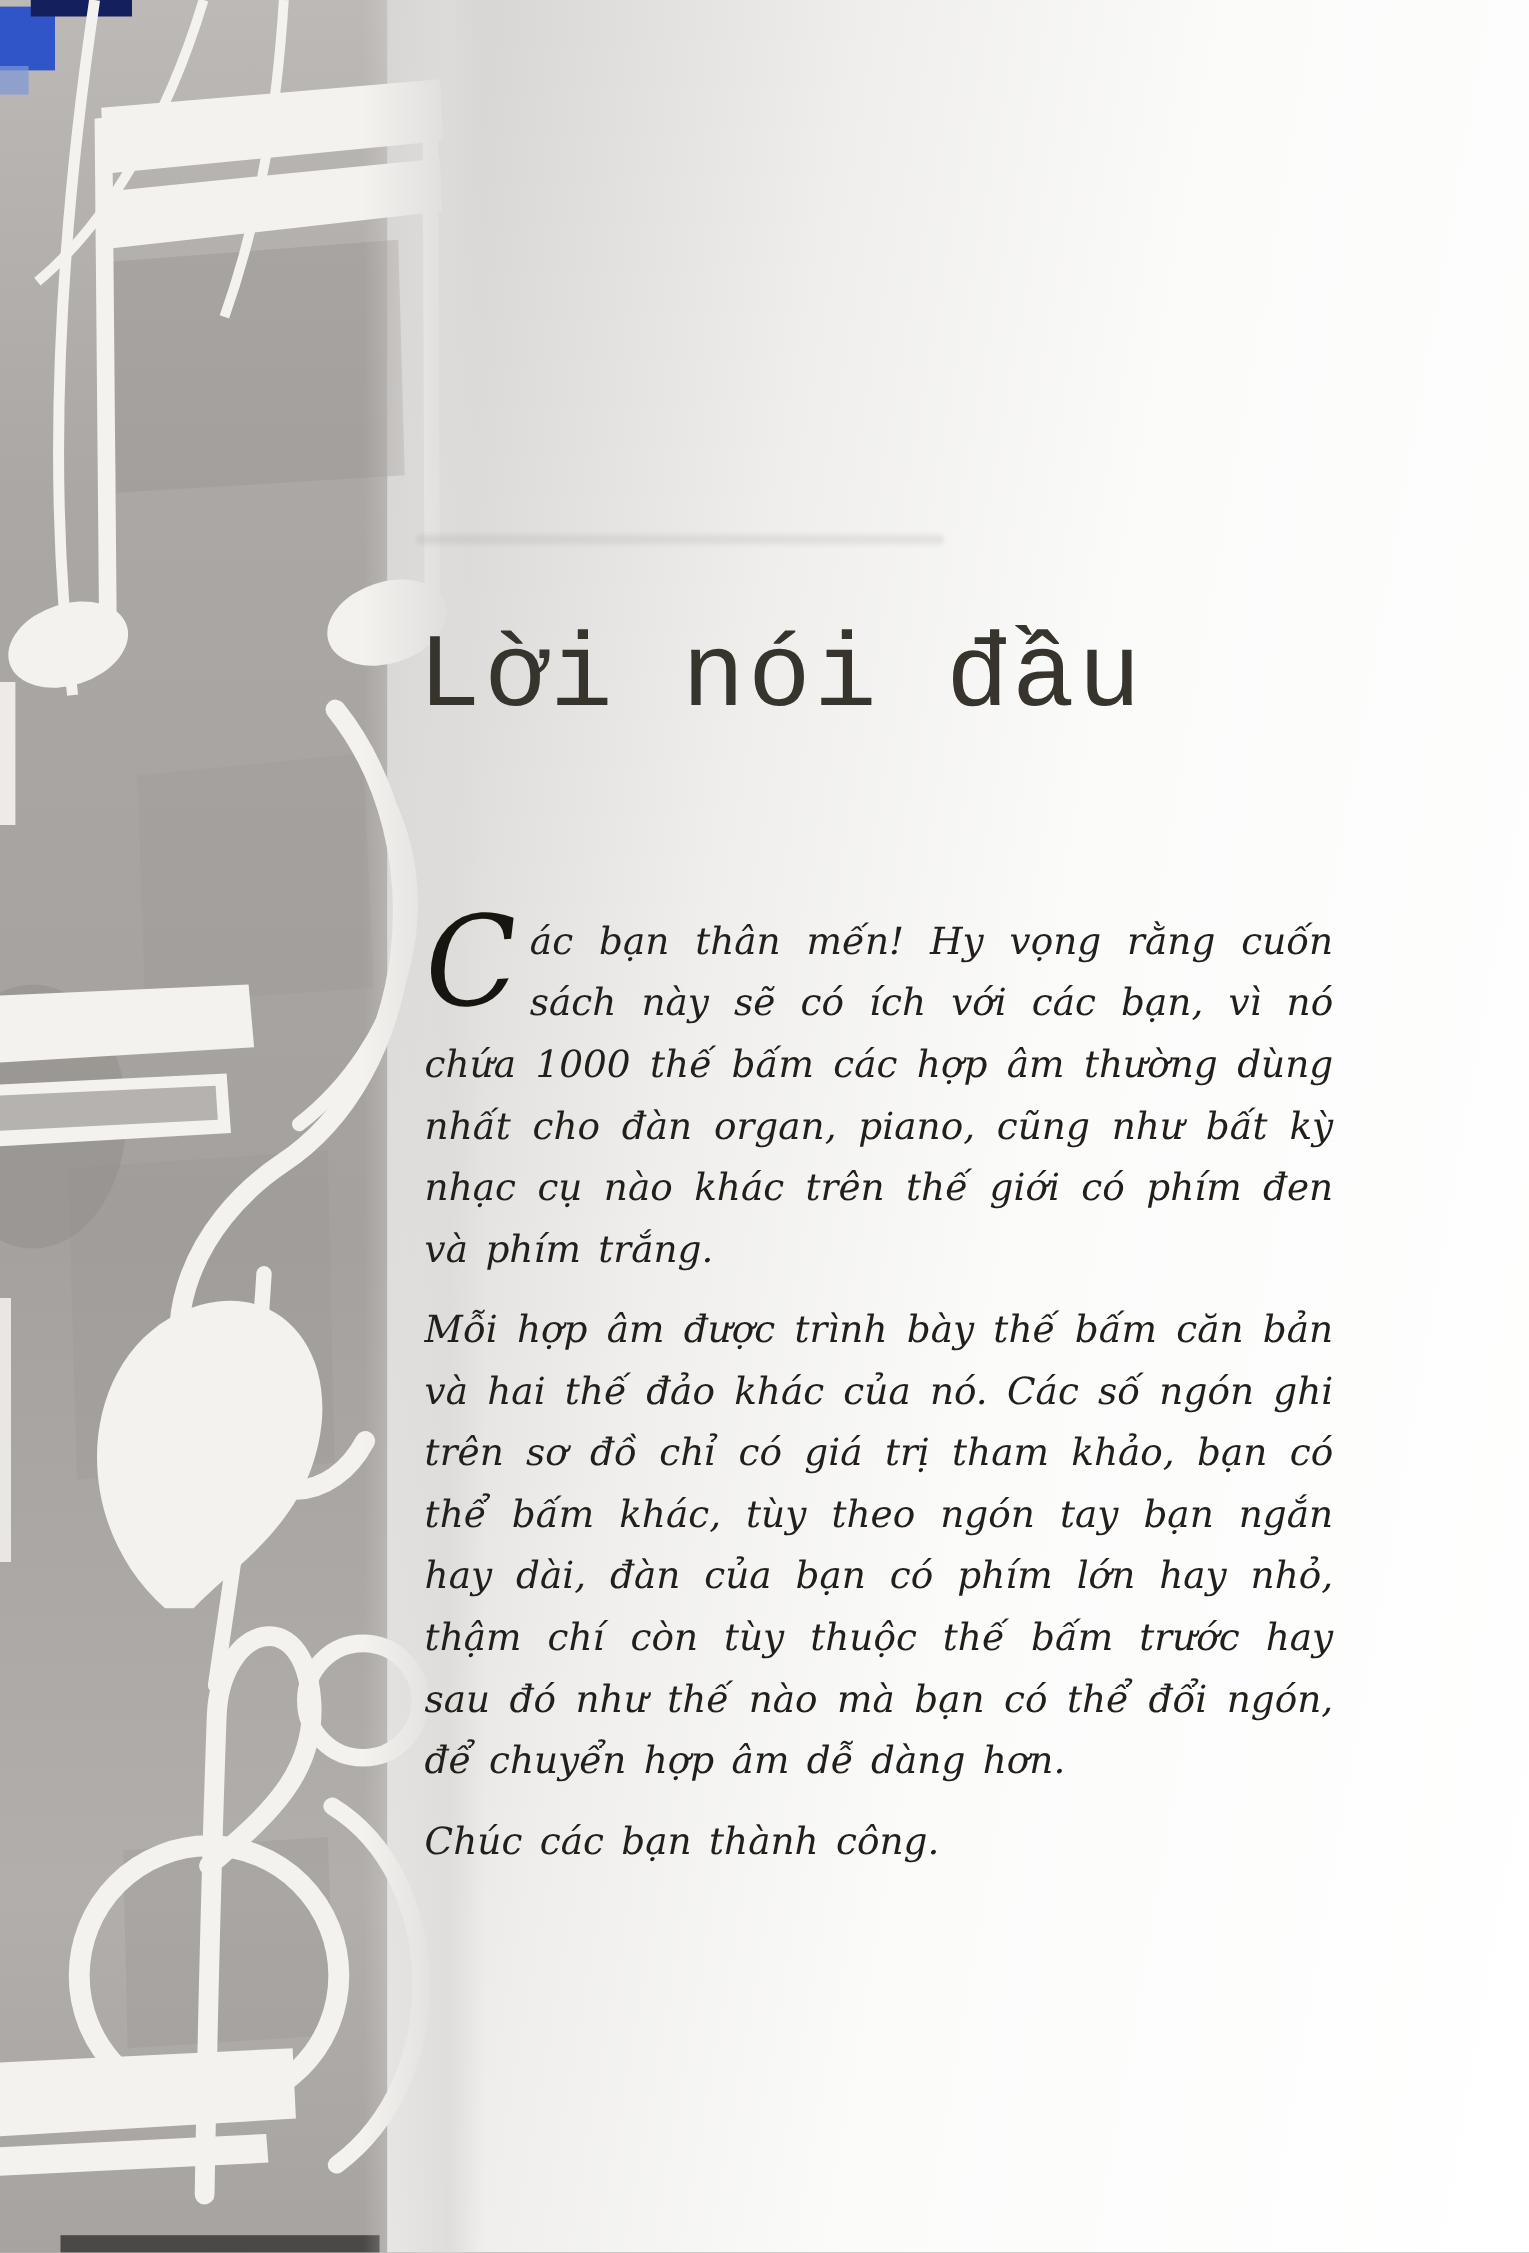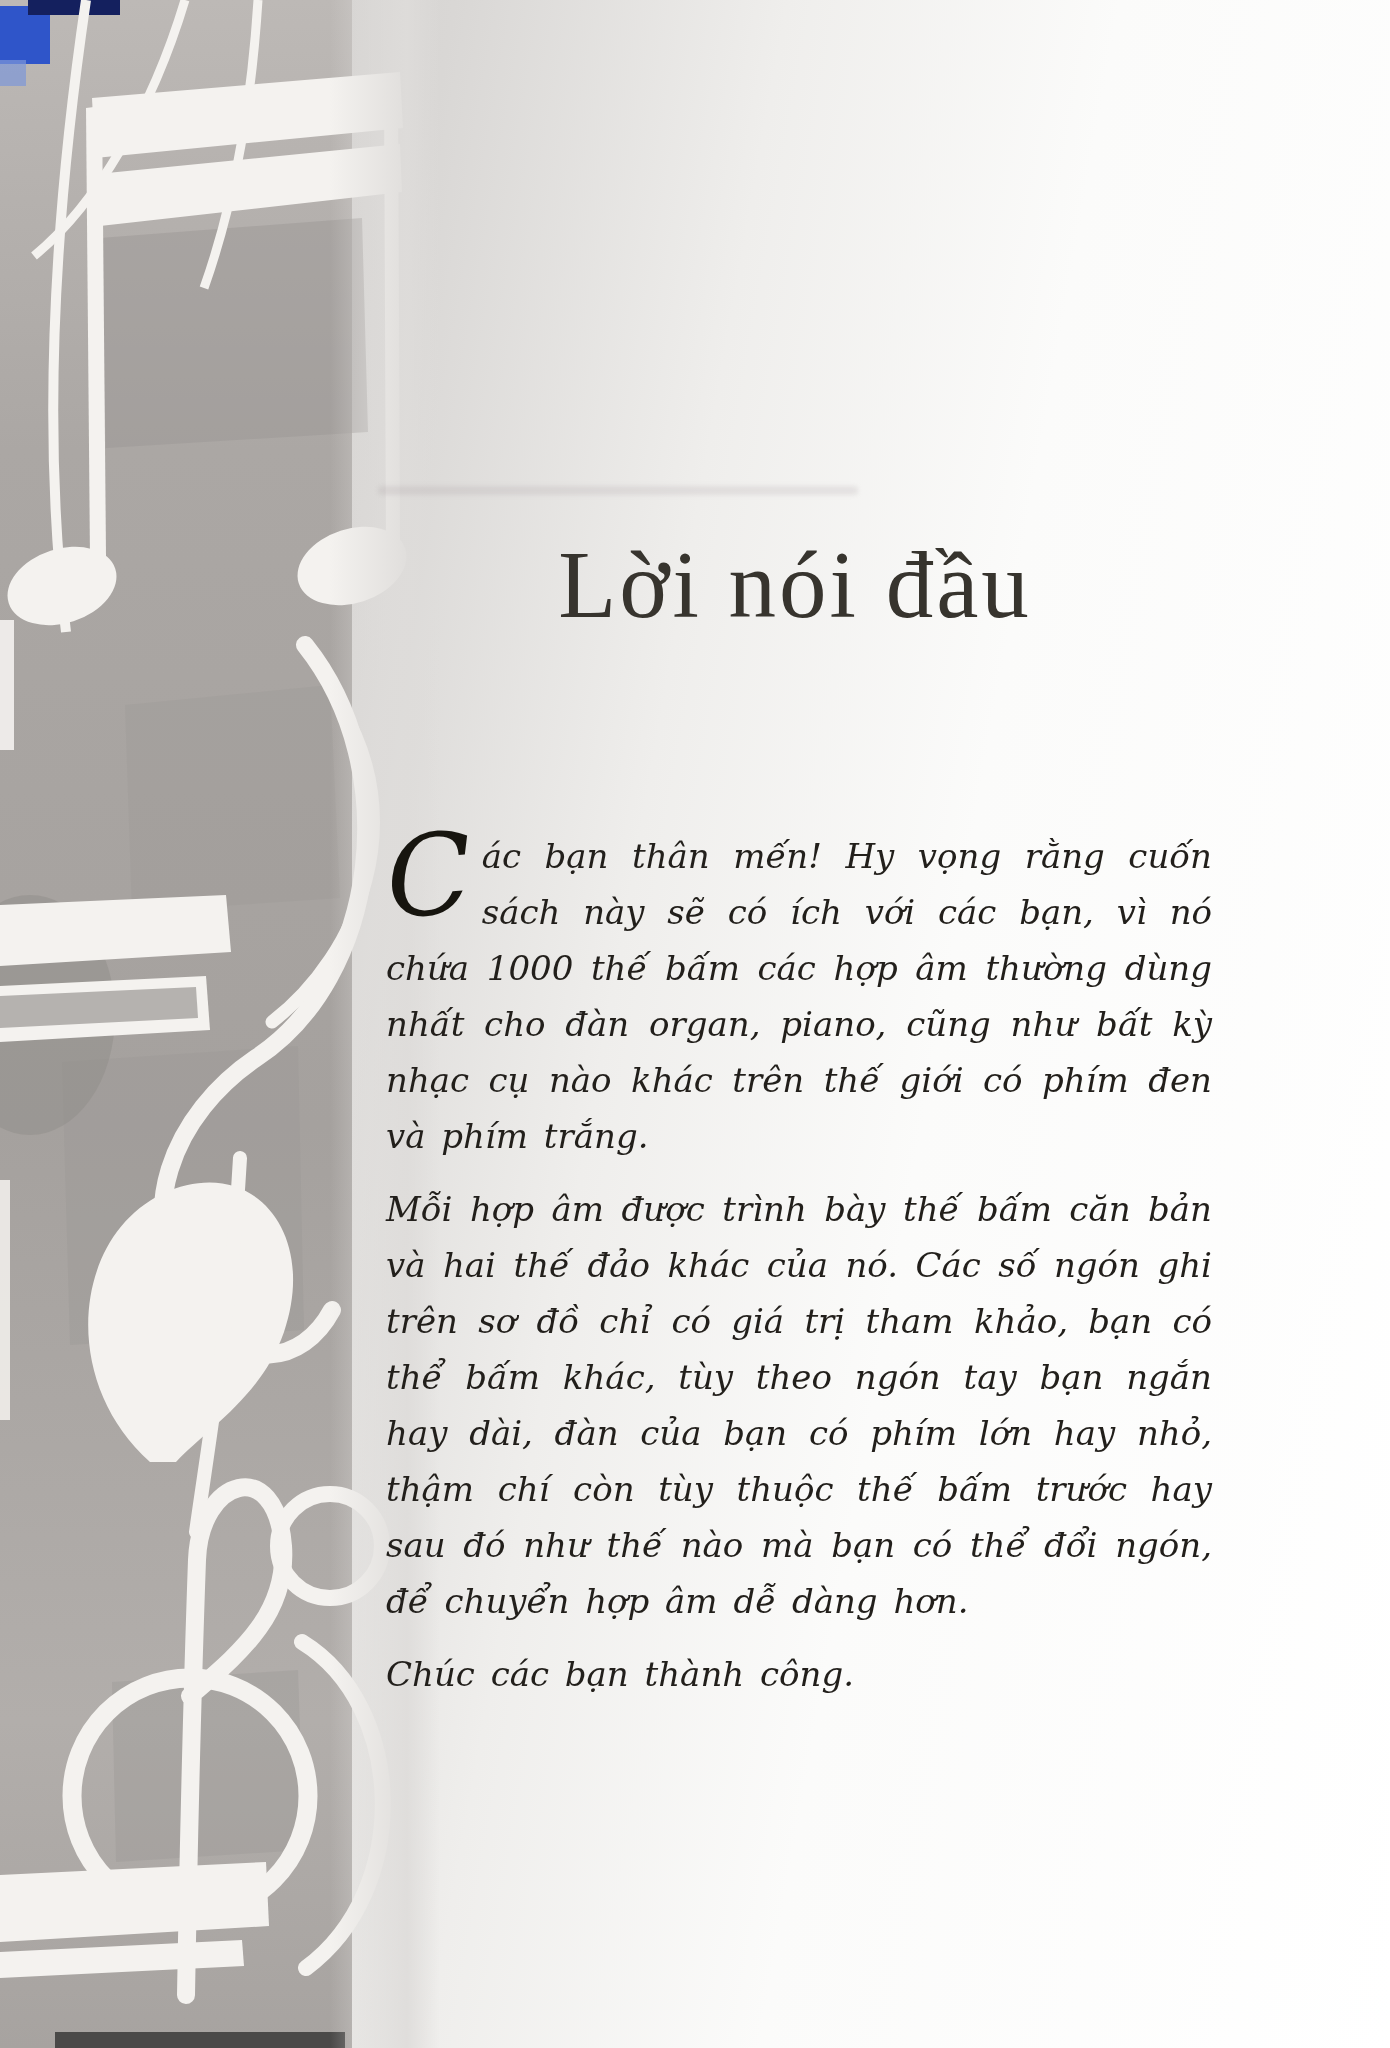--- a/index.html
+++ b/index.html
@@ -18,23 +18,23 @@
   .band-fade{
     position:absolute;left:330px;top:0;width:110px;height:2048px;
     background:linear-gradient(to right,rgba(217,215,213,0) 0%,rgba(222,220,218,.9) 70%,rgba(226,224,222,0) 100%);
   }
   .margin-art{position:absolute;left:0;top:0;width:430px;height:2048px;}
   .smudge{
     position:absolute;left:378px;top:486px;width:480px;height:9px;
     background:rgba(150,138,140,.16);border-radius:4px;filter:blur(2px);
   }
   .title{
-    position:absolute;left:380px;top:530px;width:830px;
-    margin:0;text-align:center;
-    font-family:Liberation Serif, serif;
+    position:absolute;left:380px;top:562px;width:830px;
+    margin:0;text-align:left;
+    font-family:Liberation Mono, monospace;
     font-weight:500;font-size:95px;letter-spacing:3px;
     color:#37342e;white-space:nowrap;
   }
   .text-col{
     position:absolute;left:386px;top:828px;width:826px;
     font-style:italic;font-size:34px;line-height:56px;
     color:#221f1b;text-align:justify;word-spacing:5px;
   }
   .text-col p{margin:0 0 17px 0;}
   .text-col p:last-child{margin-bottom:0;}

